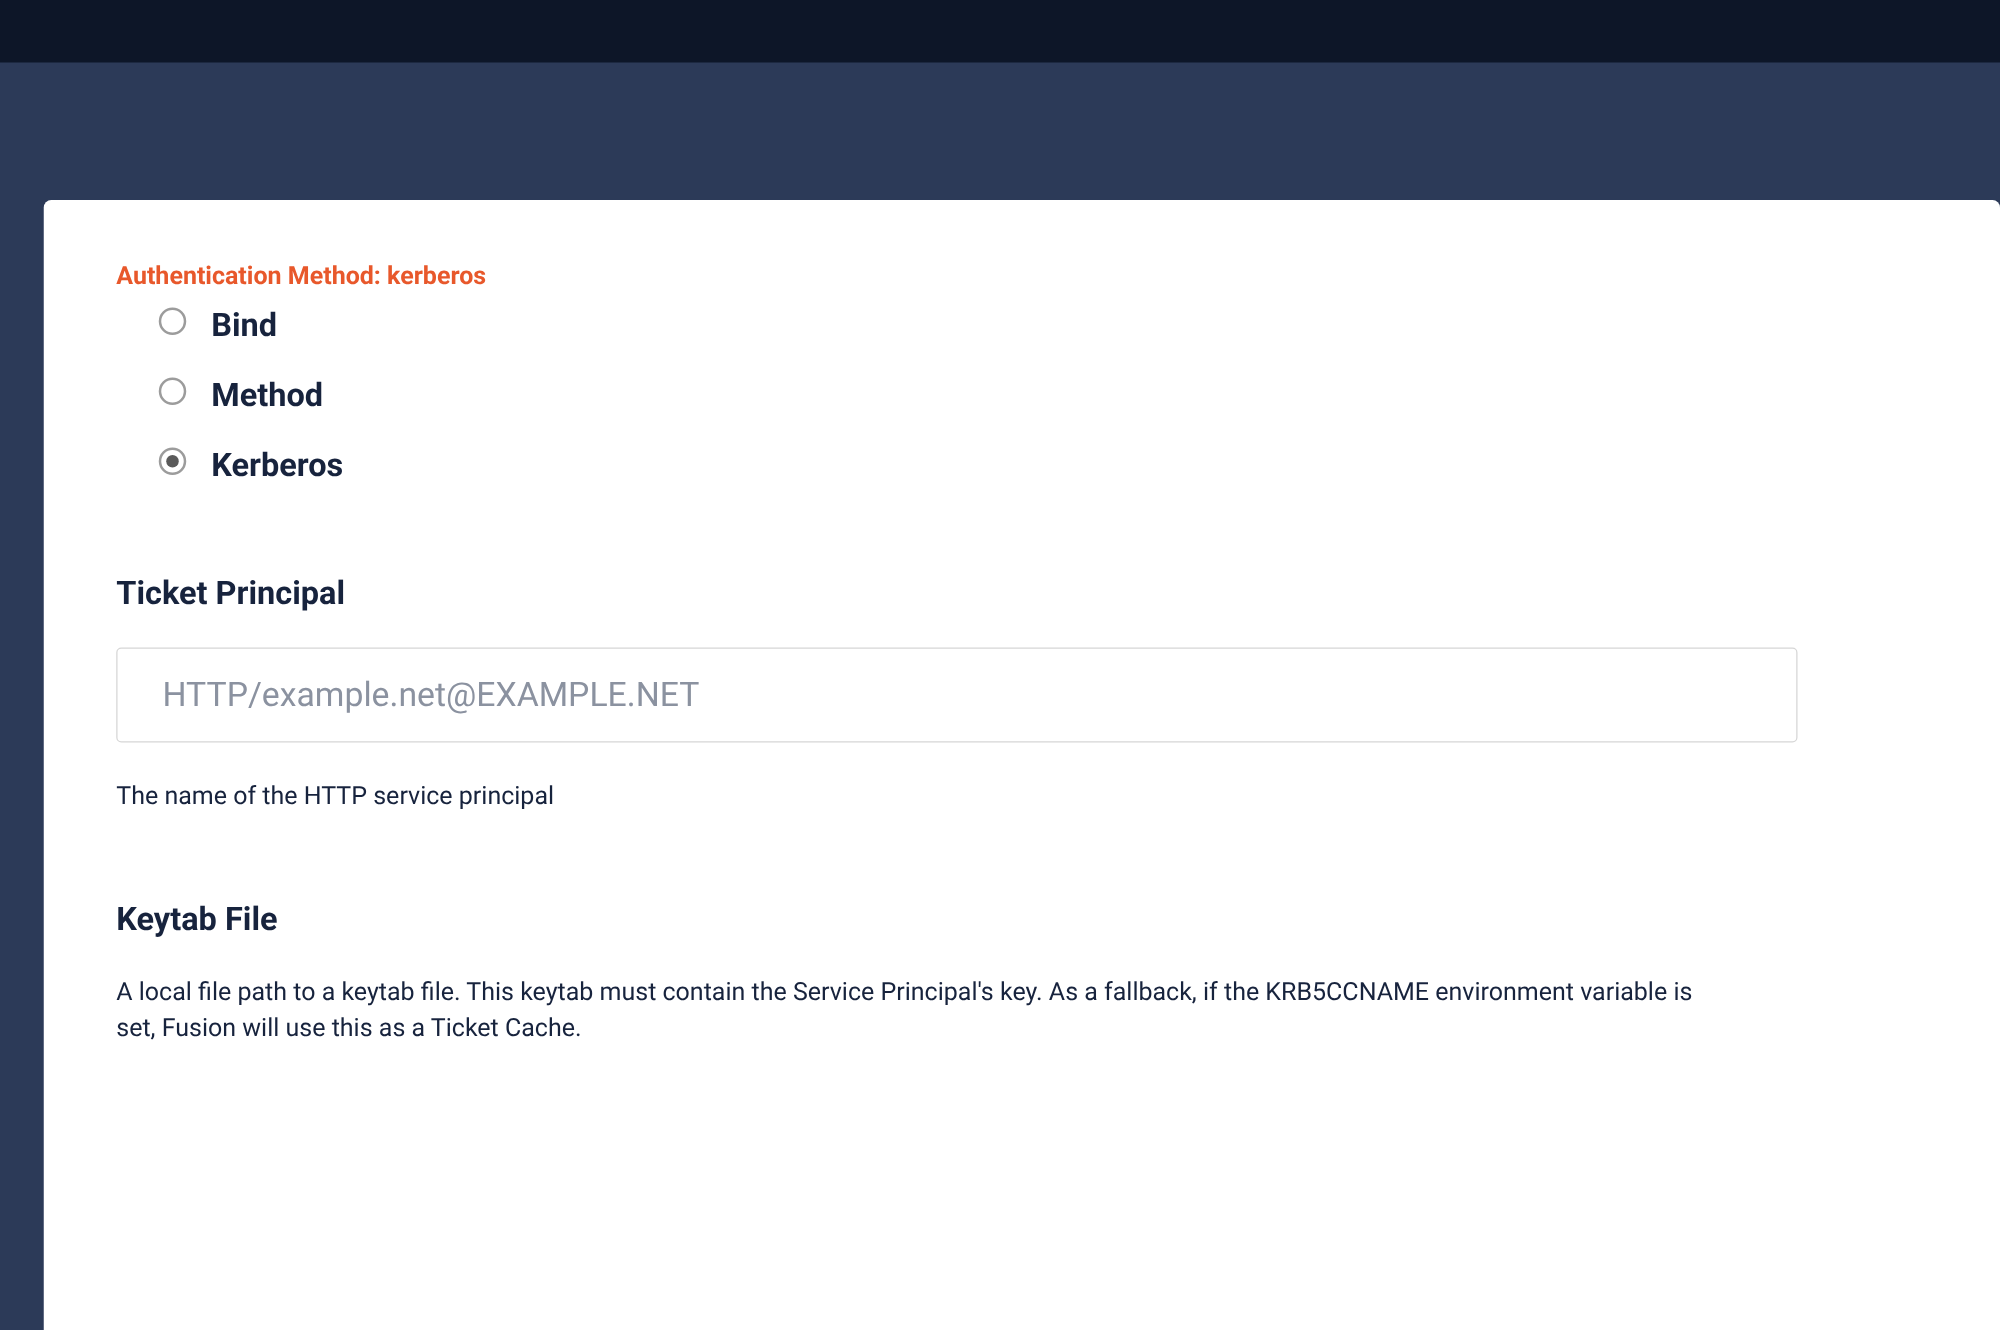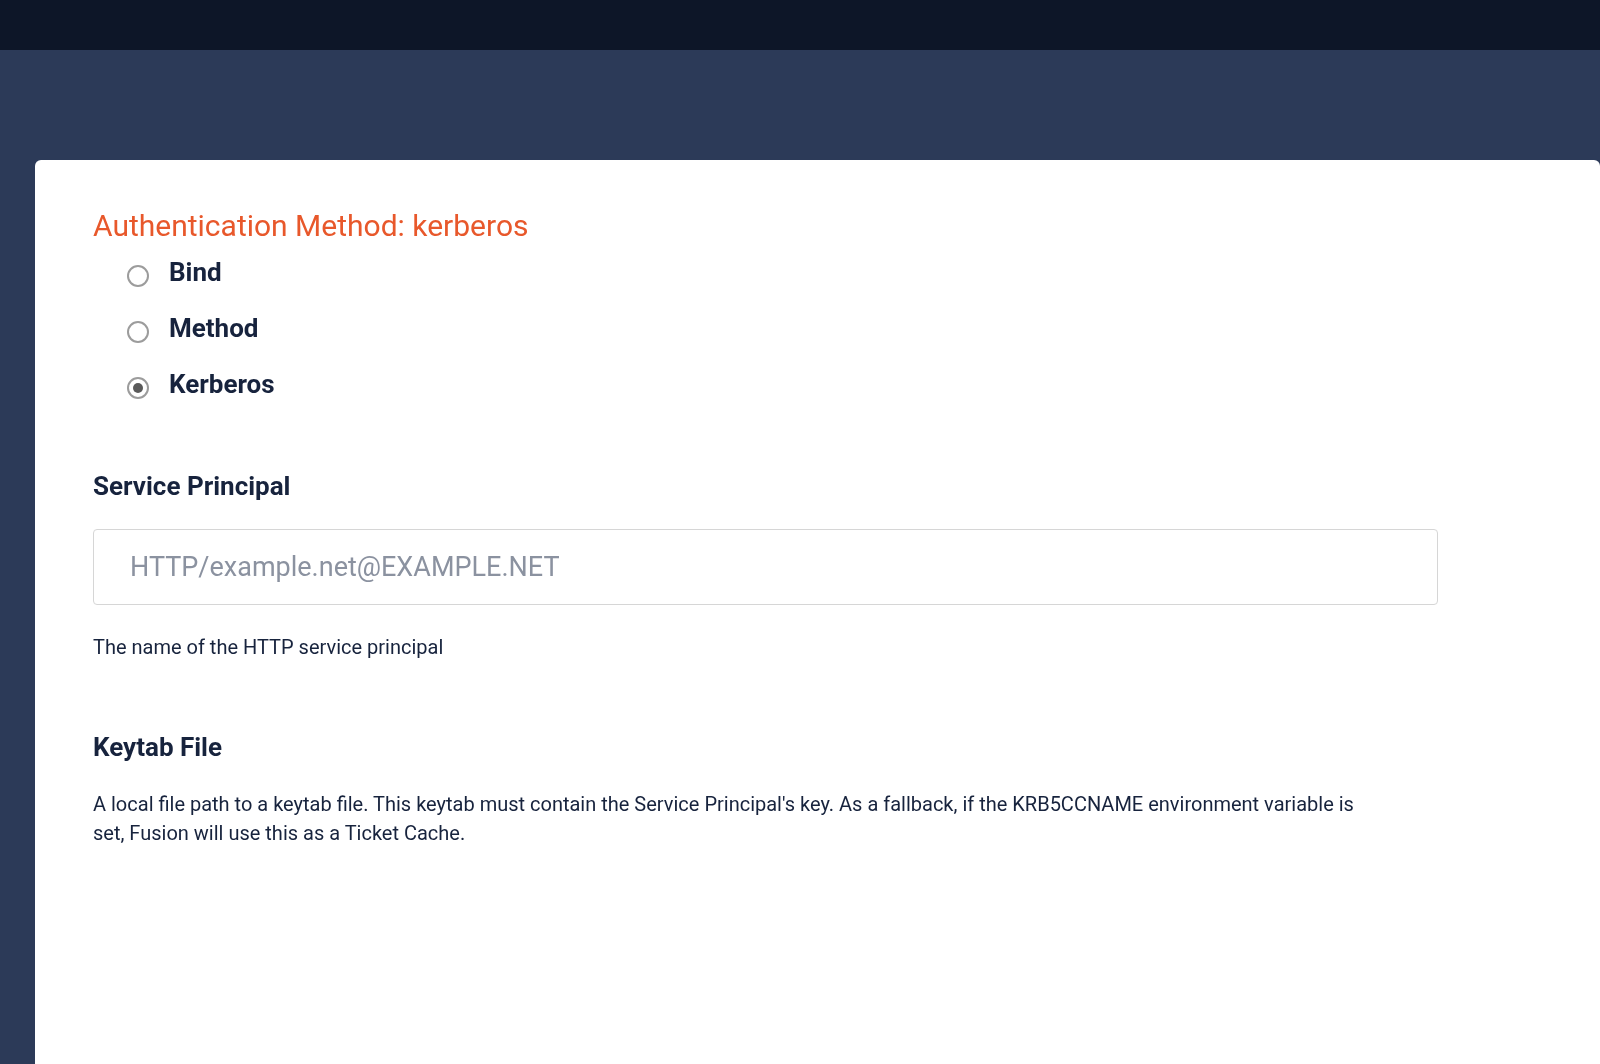--- a/index.html
+++ b/index.html
@@ -25,31 +25,31 @@
     }
     .card {
       background-color: #ffffff;
       border-radius: 6px 6px 0 0;
       padding: 48px 58px 40px 58px;
       width: 1565px;
       min-height: 904px;
     }
     .section-title {
       color: #e8582b;
-      font-size: 30px;
-      font-weight: 400;
+      font-size: 20px;
+      font-weight: 700;
       margin-bottom: 14px;
     }
     .radio-group {
       margin-left: 34px;
       margin-bottom: 72px;
     }
     .radio-row {
       display: flex;
-      align-items: flex-end;
+      align-items: flex-start;
       margin-bottom: 26px;
     }
     .radio-row:last-child {
       margin-bottom: 4px;
     }
     .radio-outer {
       width: 22px;
       height: 22px;
       border-radius: 50%;
       border: 2px solid #9c9c9c;
@@ -135,21 +135,21 @@
       <div class="radio-row">
         <span class="radio-outer selected">
           <span class="radio-inner"></span>
         </span>
         <span class="radio-label">Kerberos</span>
       </div>
 
     </div>
 
     <div class="field-block">
-      <label class="field-label">Service Principal</label>
+      <label class="field-label">Ticket Principal</label>
       <input type="text" class="text-input" placeholder="HTTP/example.net@EXAMPLE.NET" style="">
       <p class="help-text">The name of the HTTP service principal</p>
     </div>
 
     <div class="field-block">
       <label class="field-label">Keytab File</label>
       <p class="help-text">A local file path to a keytab file. This keytab must contain the Service Principal's key. As a fallback, if the KRB5CCNAME environment variable is set, Fusion will use this as a Ticket Cache.</p>
     </div>
 
   </div>

